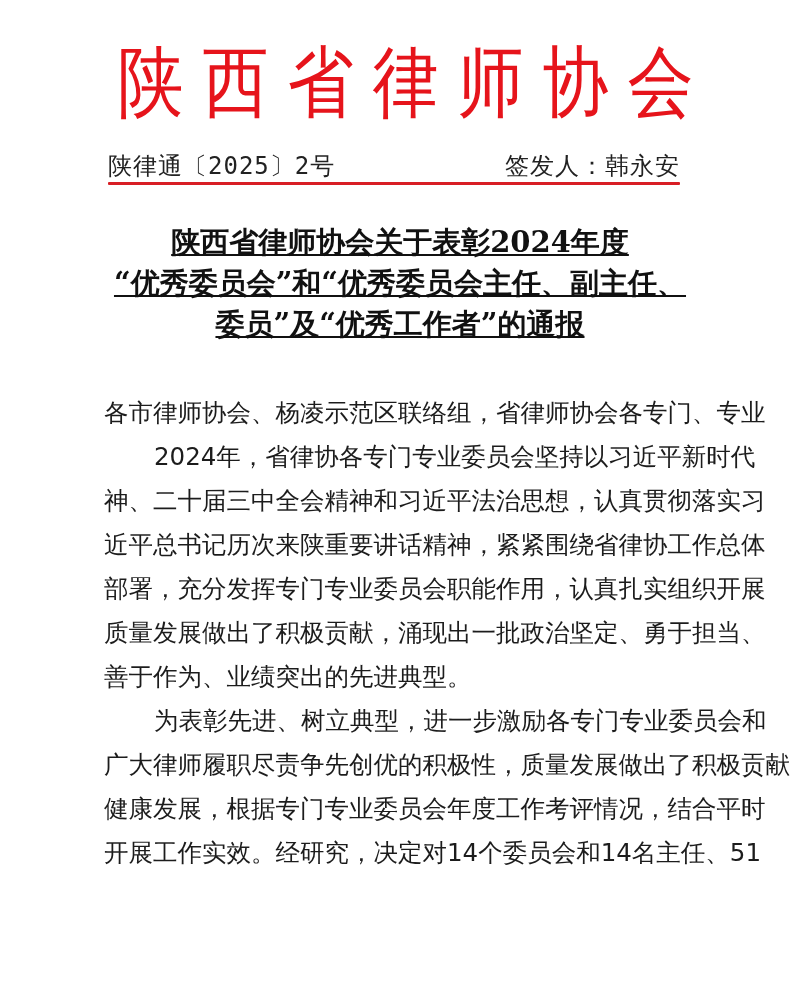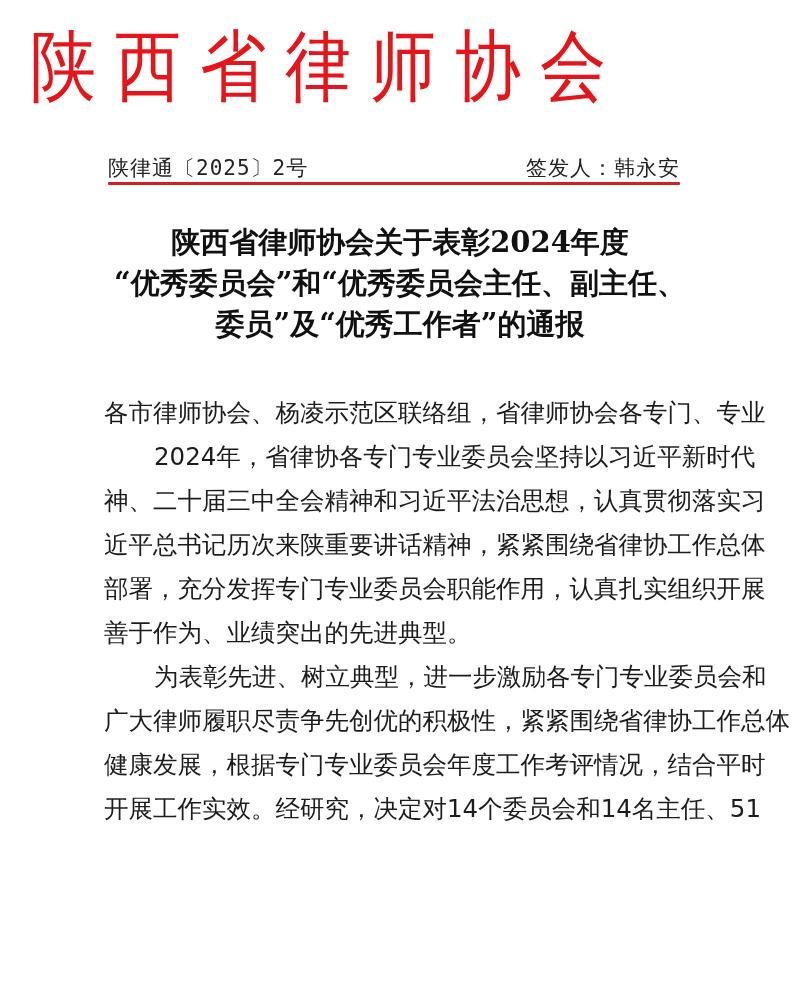--- a/index.html
+++ b/index.html
@@ -8,25 +8,25 @@
       height: 1004px;
       background: #ffffff;
       position: relative;
       overflow: hidden;
       font-family: "DejaVu Serif", "Liberation Serif", serif;
       color: #1a1a1a;
     }
     .letterhead {
       position: absolute;
       left: 0;
-      top: 22px;
+      top: 38px;
       width: 800px;
       height: 90px;
       display: flex;
-      justify-content: flex-start;
+      justify-content: center;
       align-items: center;
     }
     .letterhead-title {
       font-family: "DejaVu Serif", "Liberation Serif", serif;
       color: #e6141b;
       font-size: 66px;
       letter-spacing: 19px;
       font-weight: normal;
       line-height: 1;
       margin-left: 30px;
@@ -35,21 +35,21 @@
     .doc-meta {
       position: absolute;
       left: 108px;
       top: 152px;
       width: 572px;
       height: 30px;
       display: flex;
       justify-content: space-between;
       align-items: flex-end;
       font-family: "DejaVu Sans Mono", "Liberation Mono", monospace;
-      font-size: 21px;
+      font-size: 24px;
       color: #222;
     }
     .doc-number, .signer { letter-spacing: 1px; }
     .red-rule {
       position: absolute;
       left: 108px;
       top: 182px;
       width: 572px;
       height: 3px;
       background: #d81e25;
@@ -60,21 +60,21 @@
       left: 60px;
       top: 222px;
       width: 680px;
       text-align: center;
       font-family: "DejaVu Serif", "Liberation Serif", serif;
       font-weight: bold;
       font-size: 29px;
       line-height: 41px;
       color: #111;
     }
-    .heading-line { display: block; white-space: nowrap; }
+    .heading-line { display: block; white-space: nowrap; text-decoration: underline; }
     .body-text {
       position: absolute;
       left: 104px;
       top: 391px;
       width: 598px;
       font-family: "DejaVu Sans", "Liberation Sans", sans-serif;
       font-size: 24.5px;
       line-height: 44px;
       color: #1c1c1c;
     }
@@ -107,19 +107,20 @@
   <span class="heading-line">“优秀委员会”和“优秀委员会主任、副主任、</span>
   <span class="heading-line">委员”及“优秀工作者”的通报</span>
 </div>
 
 <div class="body-text">
   <span class="body-line">各市律师协会、杨凌示范区联络组，省律师协会各专门、专业</span>
   <span class="body-line indent">2024年，省律协各专门专业委员会坚持以习近平新时代</span>
   <span class="body-line">神、二十届三中全会精神和习近平法治思想，认真贯彻落实习</span>
   <span class="body-line">近平总书记历次来陕重要讲话精神，紧紧围绕省律协工作总体</span>
   <span class="body-line">部署，充分发挥专门专业委员会职能作用，认真扎实组织开展</span>
+  <span class="body-line">质量发展做出了积极贡献，涌现出一批政治坚定、勇于担当、</span>
   <span class="body-line short">善于作为、业绩突出的先进典型。</span>
   <span class="body-line indent">为表彰先进、树立典型，进一步激励各专门专业委员会和</span>
-  <span class="body-line">广大律师履职尽责争先创优的积极性，紧紧围绕省律协工作总体</span>
+  <span class="body-line">广大律师履职尽责争先创优的积极性，质量发展做出了积极贡献</span>
   <span class="body-line">健康发展，根据专门专业委员会年度工作考评情况，结合平时</span>
   <span class="body-line">开展工作实效。经研究，决定对14个委员会和14名主任、51</span>
 
 </div>
 
 </body></html>

